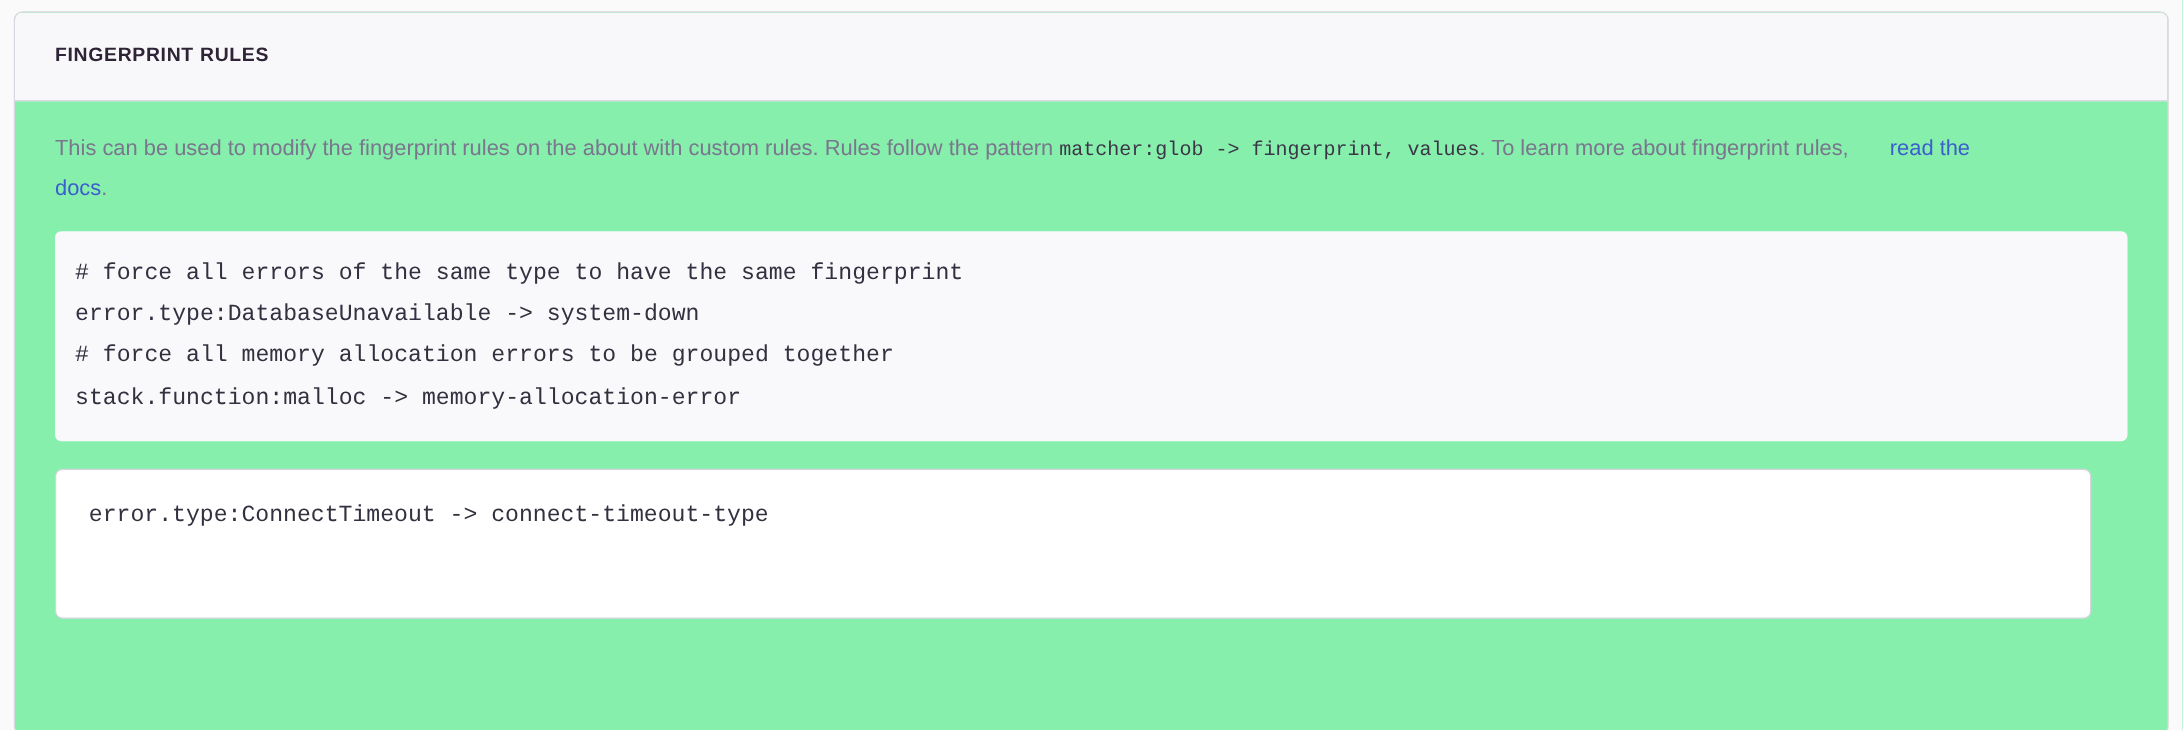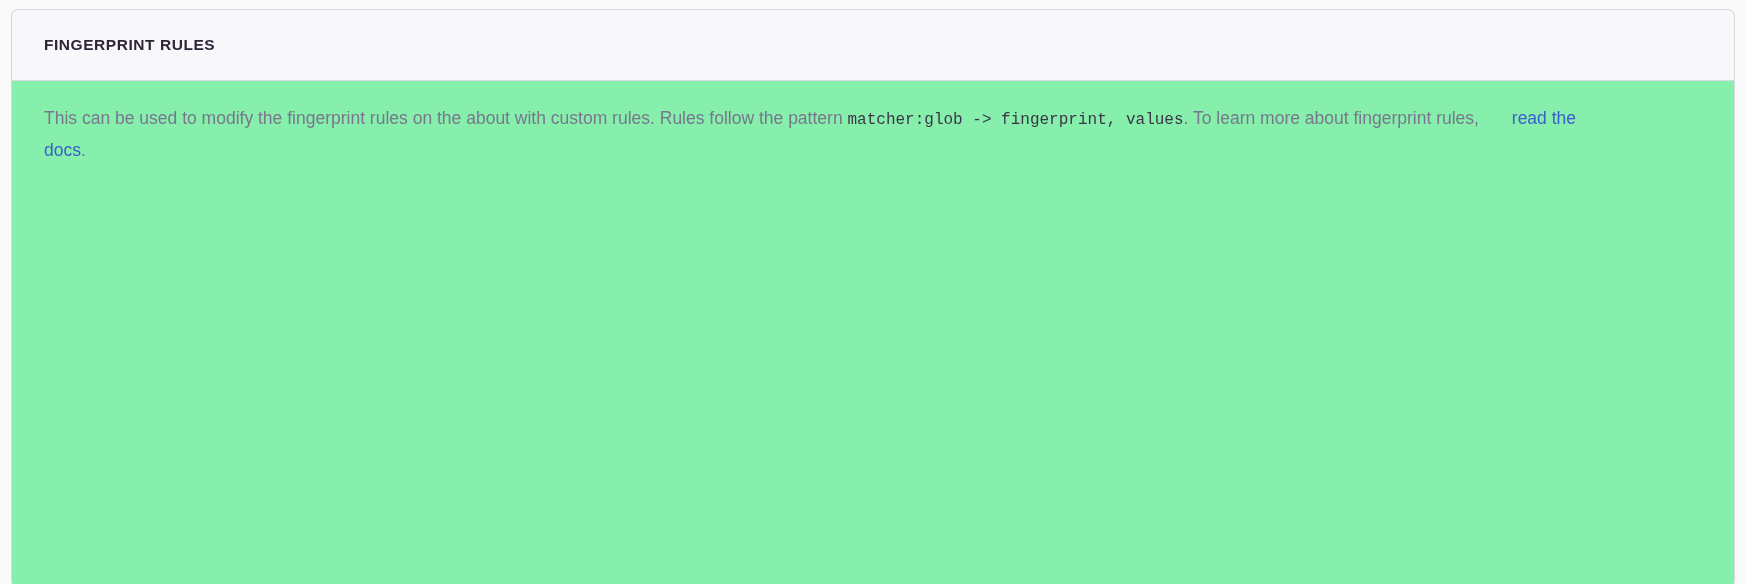--- a/index.html
+++ b/index.html
@@ -111,16 +111,21 @@
 <div class="panel">
 
   <div class="panel-header">
     <div class="panel-title">FINGERPRINT RULES</div>
   </div>
 
   <div class="panel-body">
 
     <p class="description"><span>This can be used to modify the fingerprint rules on the about with custom rules. Rules follow the pattern </span><code>matcher:glob -&gt; fingerprint, values</code><span>. To learn more about fingerprint rules, </span><a href="#">read the docs</a><span>.</span></p>
 
+    <pre class="code-block"># force all errors of the same type to have the same fingerprint
+error.type:DatabaseUnavailable -&gt; system-down
+# force all memory allocation errors to be grouped together
+stack.function:malloc -&gt; memory-allocation-error</pre>
 
+    <textarea class="rules-input" placeholder="matcher:glob -&gt; fingerprint, values" style="">error.type:ConnectTimeout -&gt; connect-timeout-type</textarea>
 
   </div>
 </div>
 
 </body></html>

